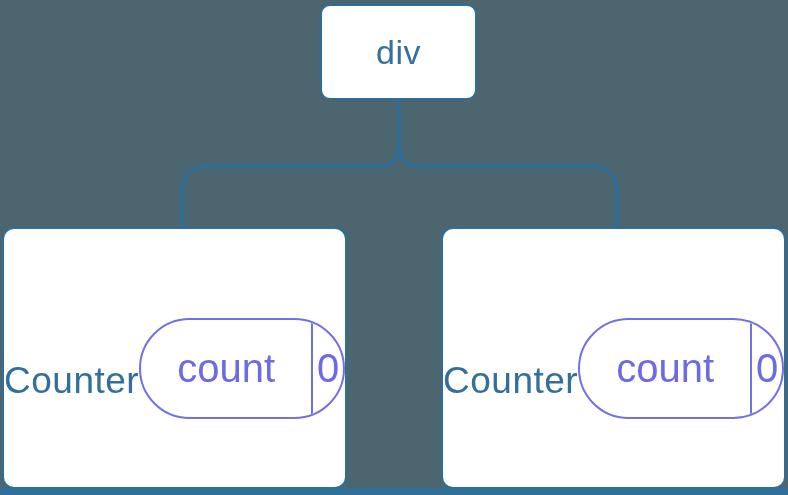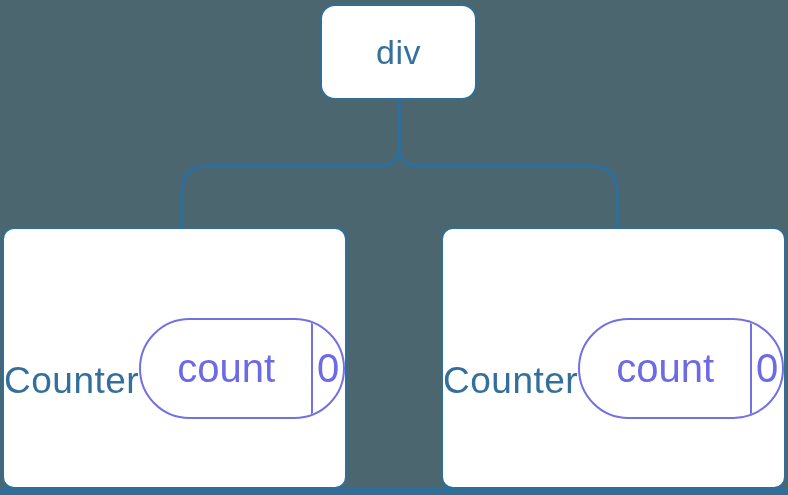--- a/index.html
+++ b/index.html
@@ -25,21 +25,21 @@
   }
   .node-root {
     position: absolute;
     left: 320px;
     top: 4px;
     width: 157px;
     height: 96px;
     box-sizing: border-box;
     background: #ffffff;
     border: 2.5px solid #2E6E99;
-    border-radius: 15px;
+    border-radius: 10px;
     display: flex;
     align-items: center;
     justify-content: center;
   }
   .node-root .node-label {
     font-size: 34px;
     font-weight: 500;
     color: #35719C;
     letter-spacing: 0.5px;
   }

